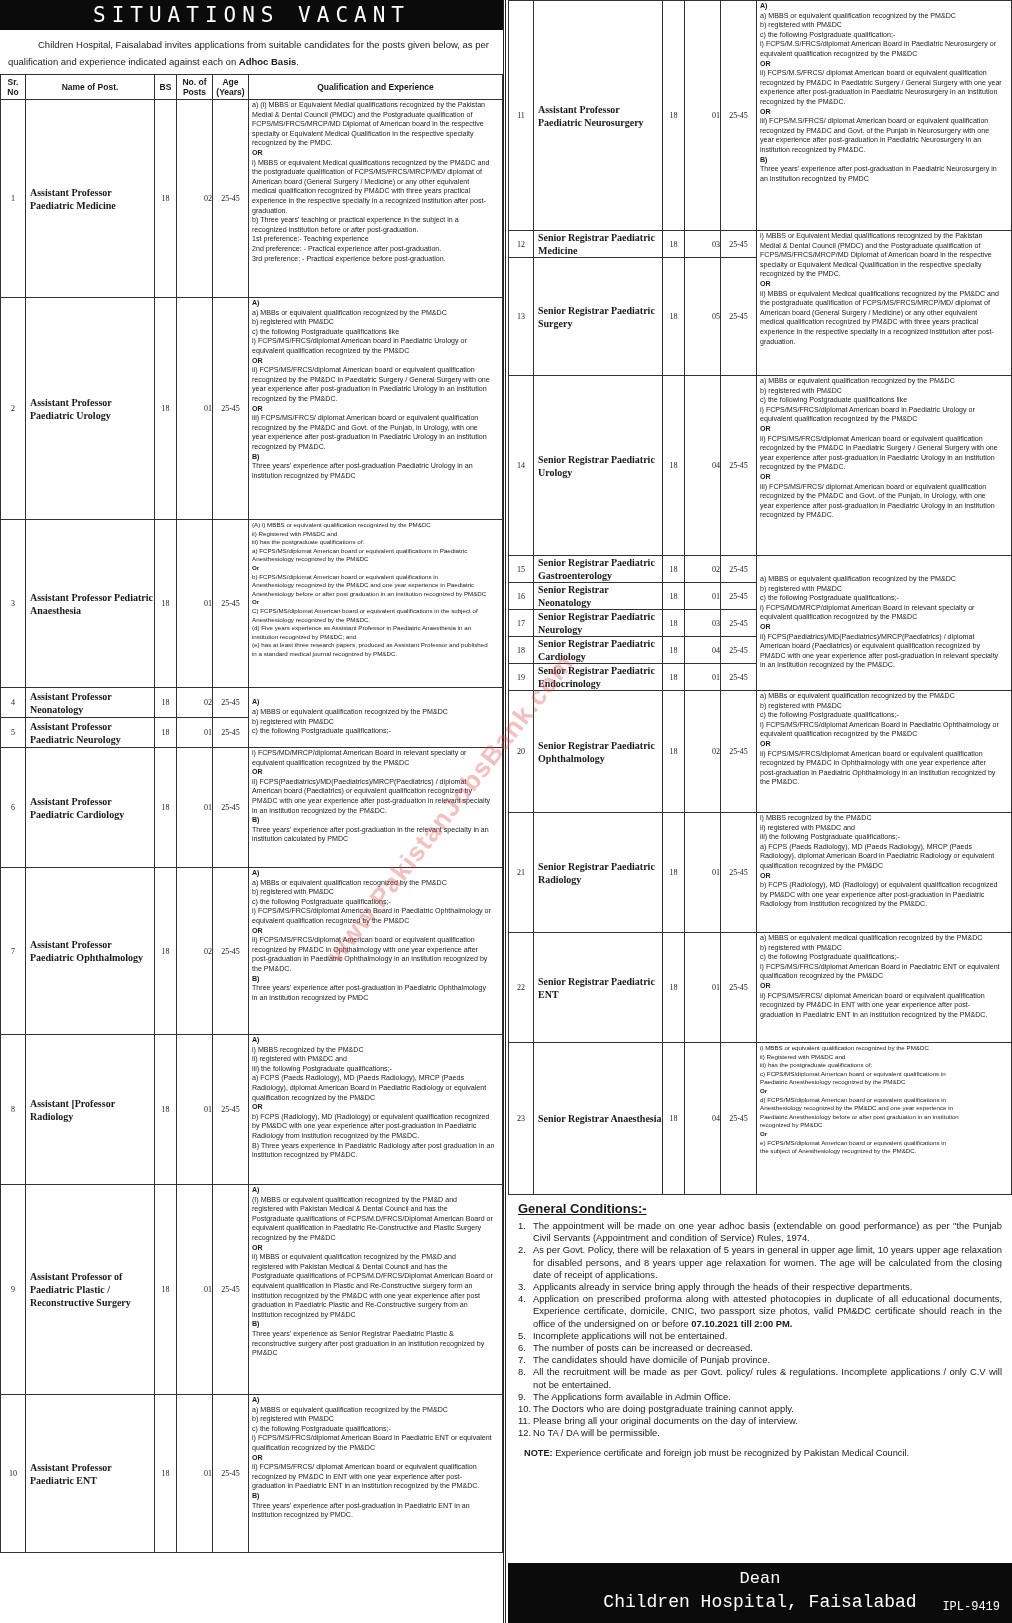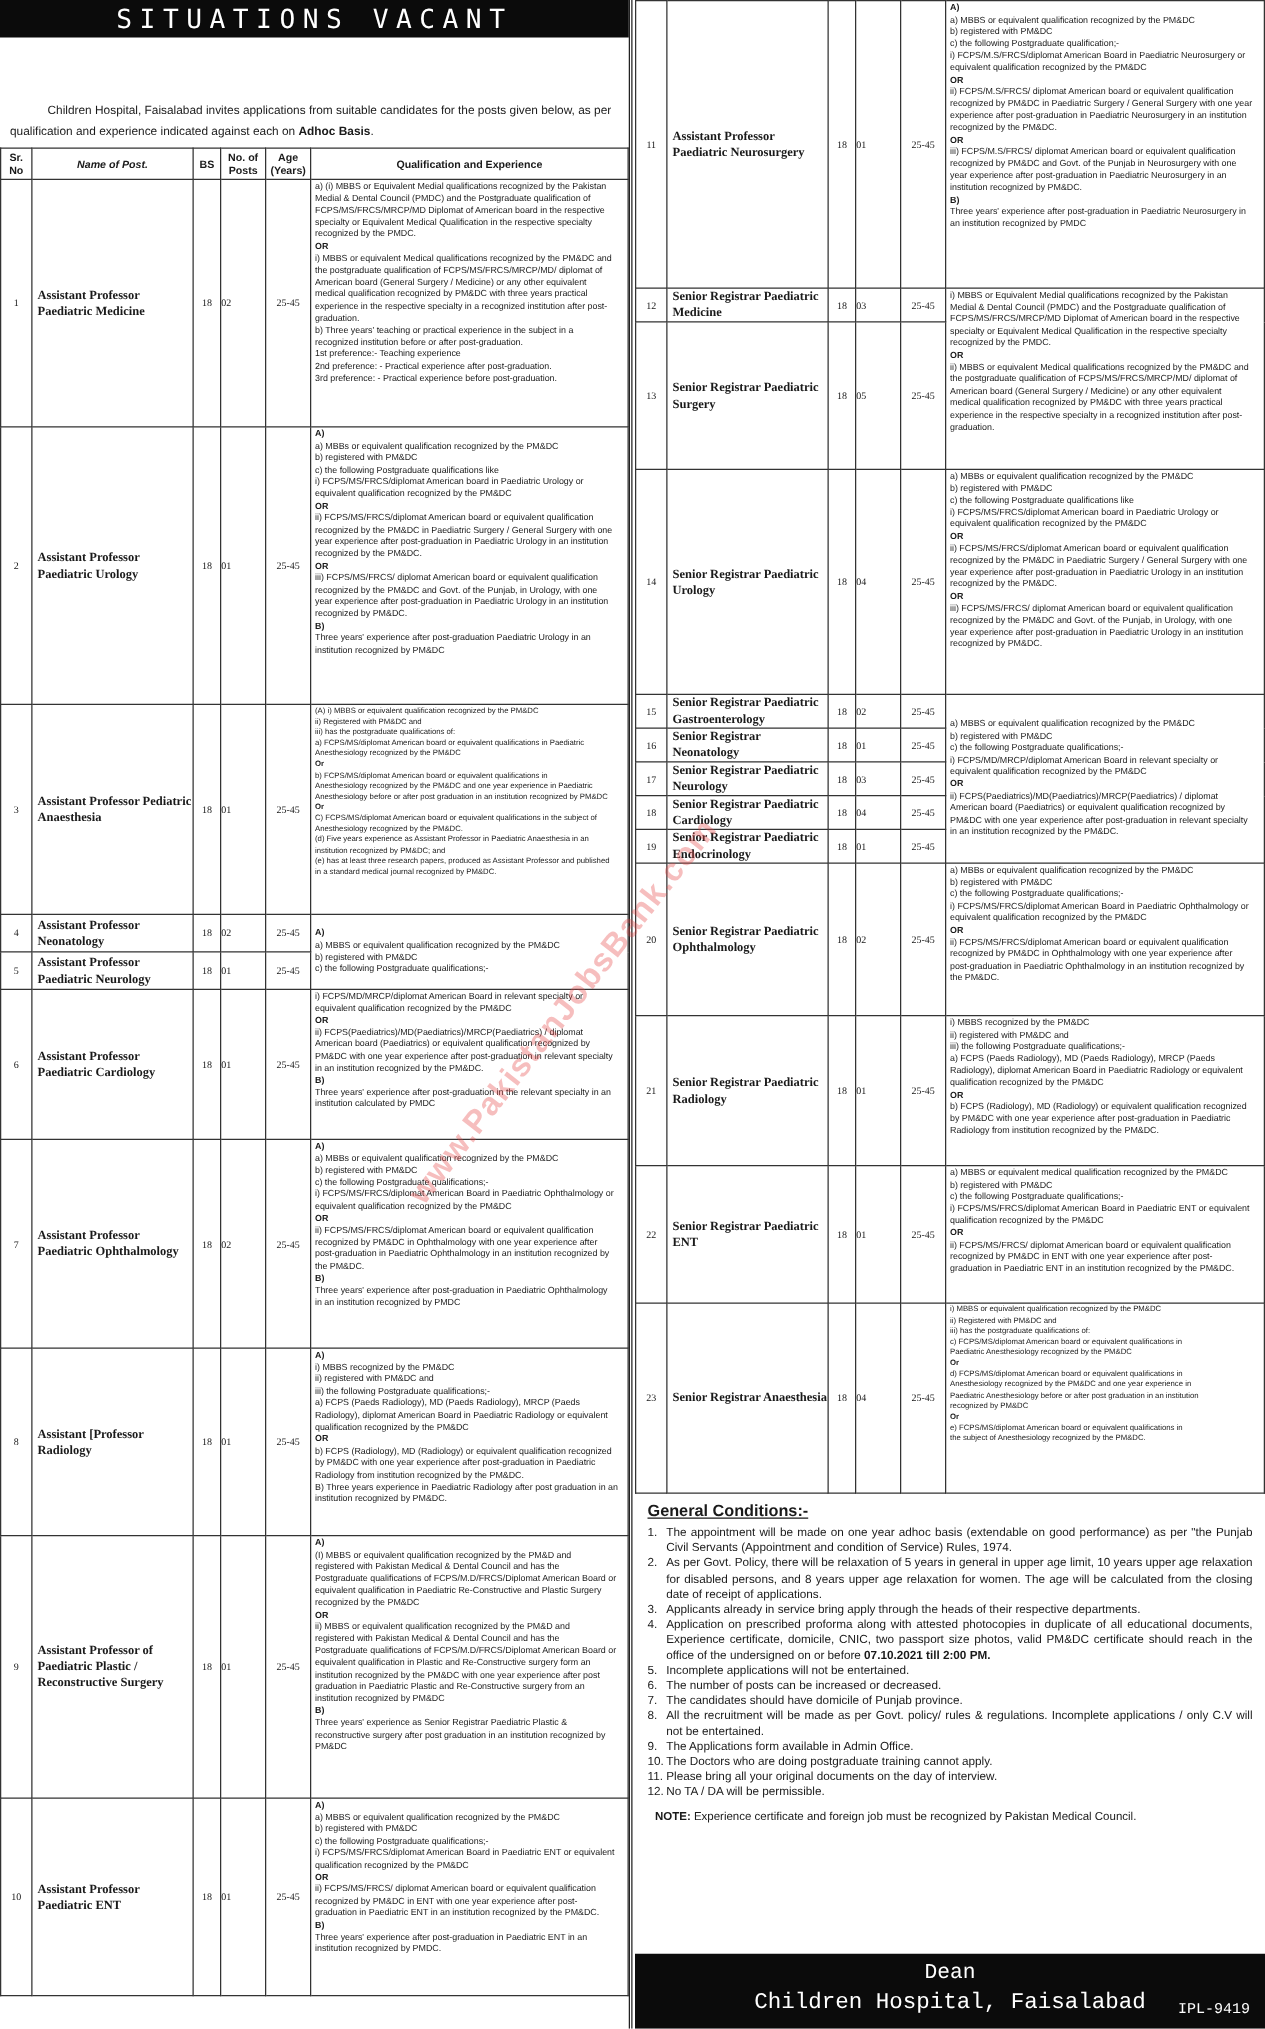--- a/index.html
+++ b/index.html
@@ -7,31 +7,31 @@
   body { font-family: "Liberation Sans Narrow", "Liberation Sans", sans-serif; color: #1a1a1a; position: relative; }
   .page { position: absolute; inset: 0; }
 
   
   .col-left { position: absolute; left: 0; top: 0; width: 506px; height: 1623px; border-right: 3px double #222; }
   .col-right { position: absolute; left: 508px; top: 0; width: 504px; height: 1623px; }
 
   .banner { background: #0b0b0b; color: #fff; height: 30px; display: flex; align-items: center; justify-content: center; }
   .banner-title { font-family: "DejaVu Sans Mono", "Liberation Mono", monospace; font-size: 21px; letter-spacing: 6px; font-weight: normal; }
 
-  .intro { font-family: "Liberation Sans", sans-serif; font-size: 9.5px; line-height: 17px; padding: 6px 6px 4px 8px; margin-top: 44px; }
+  .intro { font-family: "Liberation Sans", sans-serif; font-size: 9.5px; line-height: 17px; padding: 6px 6px 4px 8px; }
   .intro .indent { display: inline-block; width: 30px; }
   .intro b { font-weight: bold; }
 
   table.posts { border-collapse: collapse; width: 100%; table-layout: fixed; }
   table.posts th, table.posts td { border: 1px solid #333; vertical-align: middle; }
   table.posts th { font-family: "Liberation Sans", sans-serif; font-size: 8.5px; font-weight: bold; text-align: center; line-height: 10px; padding: 2px 1px; }
   .c-sr { width: 25px; text-align: center; font-family: "Liberation Serif", serif; font-size: 8px; }
   .c-name { width: 129px; font-family: "Liberation Serif", serif; font-size: 10px; font-weight: bold; padding-left: 4px; line-height: 13px; }
   .c-bs { width: 22px; text-align: center; font-family: "Liberation Serif", serif; font-size: 8px; }
-  .c-posts { width: 36px; text-align: left; font-family: "Liberation Serif", serif; font-size: 8px; }
+  .c-posts { width: 36px; text-align: right; font-family: "Liberation Serif", serif; font-size: 8px; }
   .c-age { width: 36px; text-align: center; font-family: "Liberation Serif", serif; font-size: 8px; }
   .c-qual { font-family: "Liberation Sans", sans-serif; font-size: 7.1px; line-height: 9.6px; padding: 1px 3px; vertical-align: top !important; }
   .c-qual .ln { display: block; white-space: nowrap; overflow: hidden; }
   .c-qual .ln.b { font-weight: bold; }
   .c-qual.small { font-size: 6.2px; line-height: 8.6px; }
 
   .conditions { font-family: "Liberation Sans", sans-serif; padding: 6px 10px 4px 10px; }
   .cond-heading { font-size: 13px; font-weight: bold; text-decoration: underline; margin-bottom: 4px; }
   .cond-list { list-style: none; font-size: 9.4px; line-height: 12.2px; }
   .cond-list li { display: flex; text-align: justify; }
@@ -58,21 +58,21 @@
     </div>
     <p class="intro">
       <span class="indent"></span><span>Children Hospital, Faisalabad invites applications from suitable candidates for the posts given below, as per qualification and experience indicated against each on</span>
       <b>Adhoc Basis</b><span>.</span>
     </p>
 
     <table class="posts">
       <thead>
         <tr>
           <th class="c-sr">Sr. No</th>
-          <th class="c-name" style="font-family:'Liberation Sans',sans-serif;font-size:8.5px;font-style:italic;">Name of Post.</th>
+          <th class="c-name" style="font-family:'Liberation Sans',sans-serif;font-size:8.5px;">Name of Post.</th>
           <th class="c-bs">BS</th>
           <th class="c-posts">No. of Posts</th>
           <th class="c-age">Age (Years)</th>
           <th>Qualification and Experience</th>
         </tr>
       </thead>
       <tbody>
         <tr style="height:198px">
           <td class="c-sr">1</td>
           <td class="c-name">Assistant Professor Paediatric Medicine</td>

